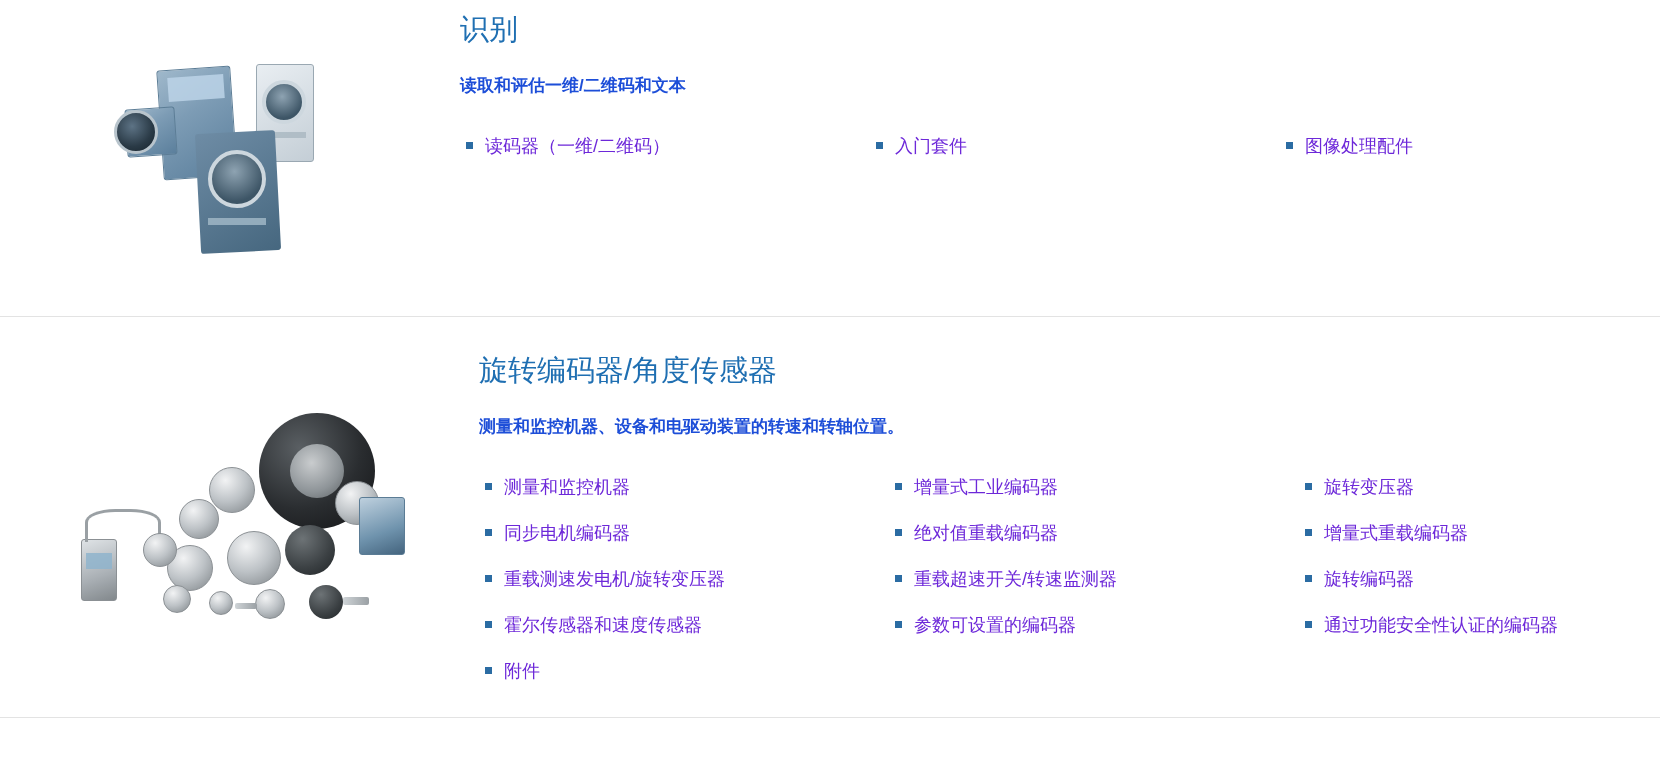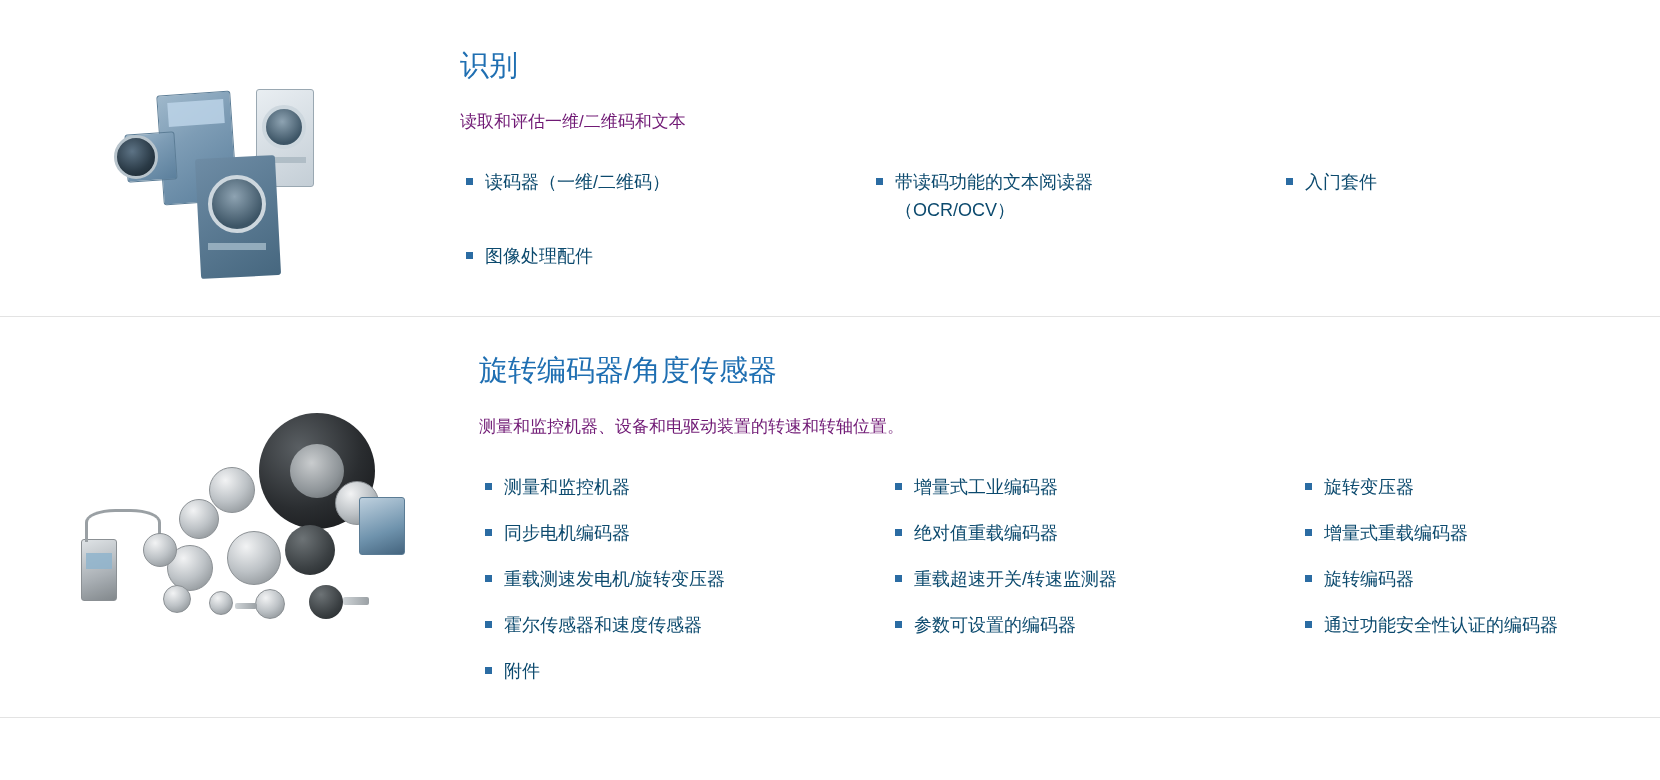--- a/index.html
+++ b/index.html
@@ -37,24 +37,25 @@
     padding-right: 40px;
   }
   .section-title {
     color: #1f6fb2;
     font-size: 29px;
     font-weight: normal;
     margin: 0;
     line-height: 1.2;
   }
   .section-desc {
-    color: #701a75;
+    color: #1d4ed8;
     font-size: 17px;
     margin: 26px 0 0 0;
     line-height: 1.5;
+    font-weight: bold;
   }
   .links-grid {
     display: grid;
     grid-template-columns: 410px 410px 380px;
     column-gap: 0px;
     row-gap: 0px;
     margin-top: 26px;
   }
   .link-item {
     display: flex;
@@ -64,40 +65,39 @@
   }
   .bullet {
     flex: 0 0 auto;
     width: 7px;
     height: 7px;
     background: #2b6ca3;
     margin: 9px 12px 0 6px;
     display: block;
   }
   .link-text {
-    color: #0c4a6e;
+    color: #6d28d9;
     font-size: 18px;
     line-height: 1.55;
     max-width: 310px;
     cursor: pointer;
   }
 
   .divider {
     height: 1px;
     background: #e3e3e3;
     margin: 0;
     width: 100%;
   }
 
   
   #section-recognition {
     padding-top: 6px;
     height: 316px;
     box-sizing: border-box;
-    align-items: center;
   }
   #section-recognition .section-title { margin-top: 6px; }
 
   
   #section-encoders {
     padding-top: 36px;
     height: 400px;
     box-sizing: border-box;
     padding-left: 19px;
   }
@@ -235,24 +235,20 @@
     </div>
 
     <div class="section-body">
       <h2 class="section-title">识别</h2>
       <p class="section-desc">读取和评估一维/二维码和文本</p>
 
       <div class="links-grid">
         <a class="link-item" href="#">
           <span class="bullet"></span>
           <span class="link-text">读码器（一维/二维码）</span>
-        </a>
-        <a class="link-item" href="#">
-          <span class="bullet"></span>
-          <span class="link-text">带读码功能的文本阅读器（OCR/OCV）</span>
         </a>
         <a class="link-item" href="#">
           <span class="bullet"></span>
           <span class="link-text">入门套件</span>
         </a>
         <a class="link-item" href="#">
           <span class="bullet"></span>
           <span class="link-text">图像处理配件</span>
         </a>
       </div>

